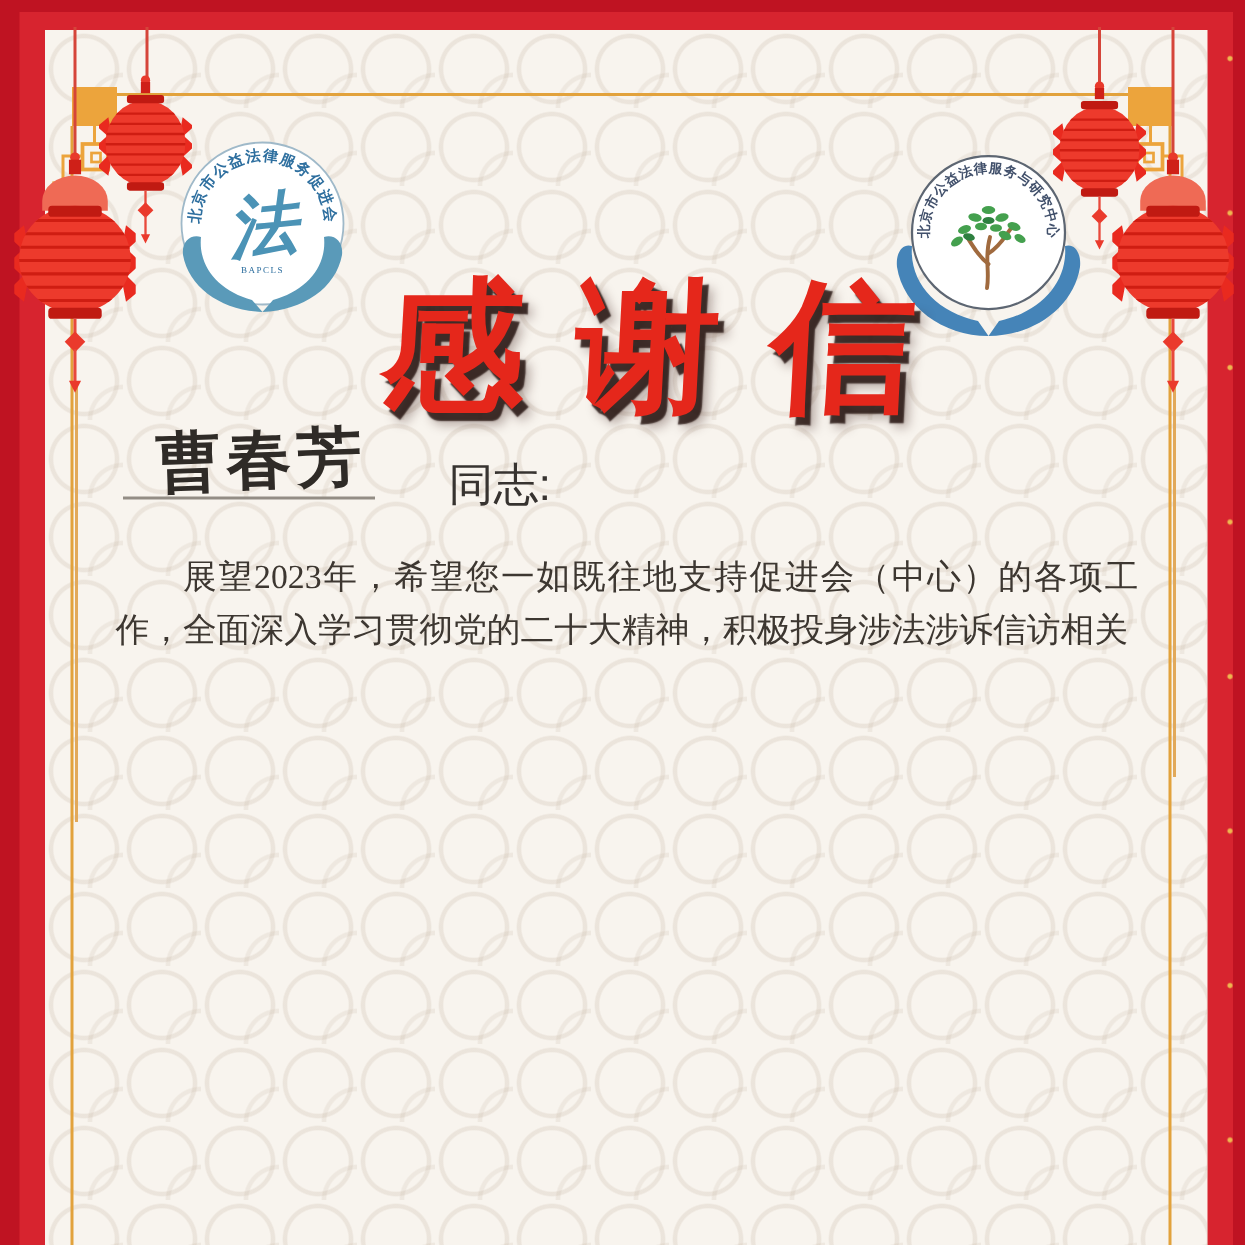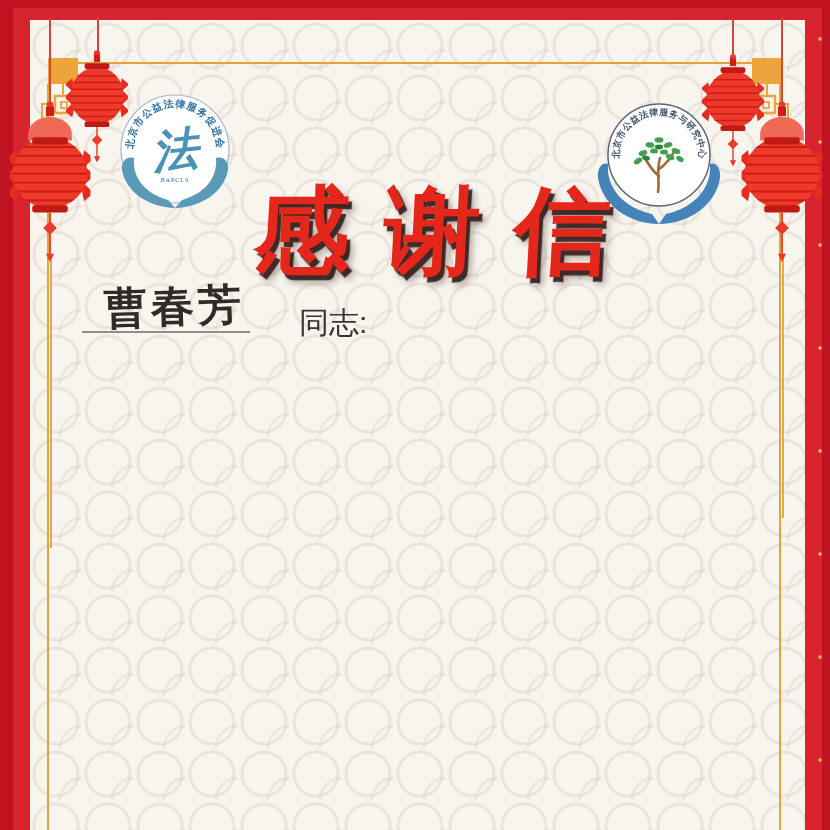--- a/index.html
+++ b/index.html
@@ -197,15 +197,16 @@
     </g>
   </svg>
 
   <div class="title">感谢信</div>
 
   <div class="name">曹春芳</div>
   <div class="underline"></div>
   <div class="salutation">同志:</div>
 
   <div class="letterbody">
+    <p>展望2023年，希望您一如既往地支持促进会（中心）的各项工作，全面深入学习贯彻党的二十大精神，积极投身涉法涉诉信访相关</p>
   </div>
 
 </div>
 
 </body></html>

